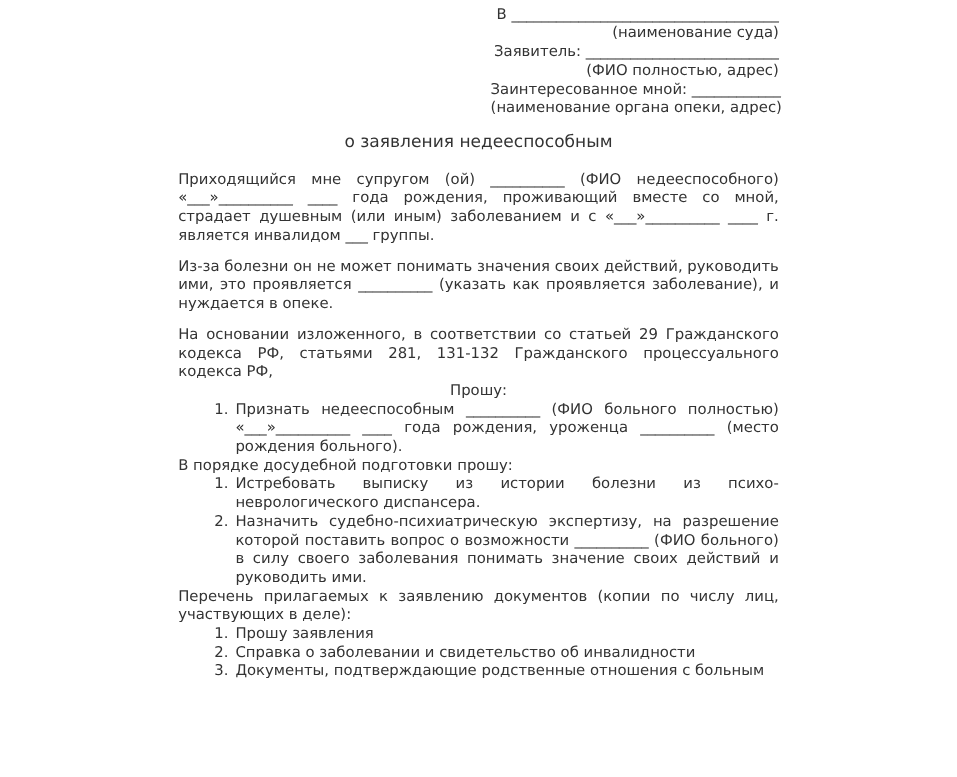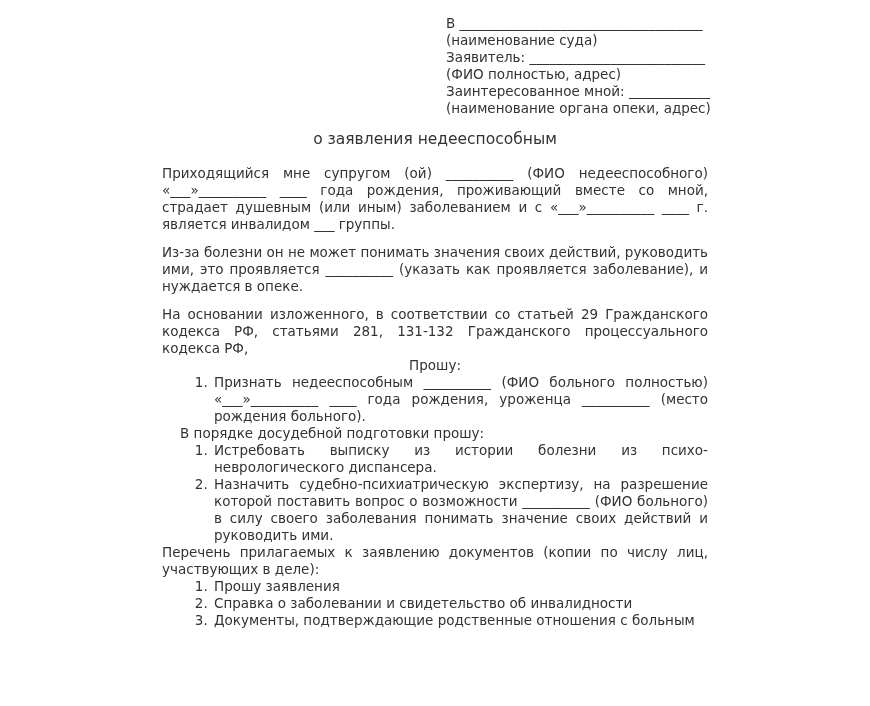--- a/index.html
+++ b/index.html
@@ -18,21 +18,22 @@
     color: #333333;
   }
   .doc {
     margin: 0 auto;
     width: 546px;
   }
   
   .header-block {
     margin-left: auto;
     width: 262px;
-    padding-top: 15px;
+    text-align: right;
+    padding-top: 5px;
     line-height: 17px;
     white-space: nowrap;
   }
   .hdr-line { white-space: nowrap; }
   
   .title-block {
     margin-top: 13px;
     text-align: center;
   }
   .doc-title {
@@ -56,21 +57,21 @@
   .para.tight { margin-bottom: 0; }
   .center-line { text-align: center; }
   ol.num-list {
     margin: 0;
     padding-left: 50px;
     text-align: justify;
   }
   ol.num-list li { padding-left: 2px; }
   .gap-before-lg { margin-top: 17px; }
   .gap-before-sm { margin-top: 13px; }
-  .intro-line { text-align: justify; margin-left: 18px; }
+  .intro-line { text-align: justify; }
 </style>
 </head>
 <body>
 
 <div class="page">
   <div class="doc">
 
     <div class="header-block">
       <div class="hdr-line"><span>В</span> <span>____________________________________</span></div>
       <div class="hdr-caption">(наименование суда)</div>

